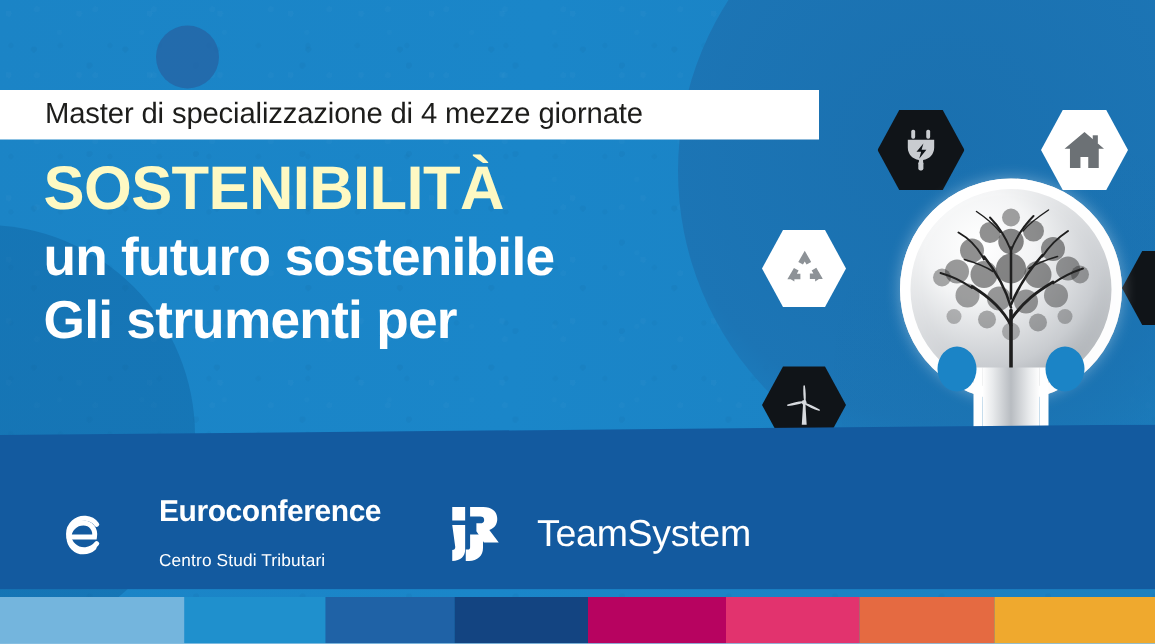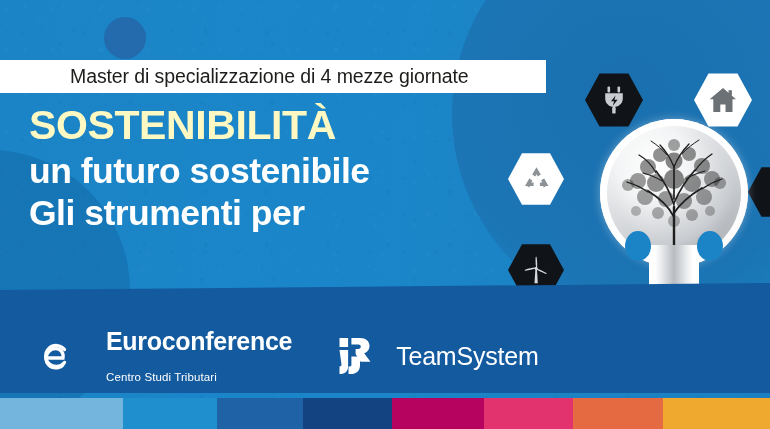--- a/index.html
+++ b/index.html
@@ -83,21 +83,20 @@
   
   .eyebrow {
     position: absolute;
     left: 0;
     top: 60px;
     width: 546px;
     height: 33px;
     background: #ffffff;
     display: flex;
     align-items: center;
-    padding-left: 40px;
   }
   .eyebrow-text {
     margin-left: 30px;
     color: #1d1d1b;
     font-size: 19.5px;
     font-weight: 400;
     letter-spacing: -.1px;
     white-space: nowrap;
   }
 
@@ -248,21 +247,21 @@
     display: flex;
     align-items: center;
     gap: 10px;
   }
   .ec-mark { width: 54px; height: 34px; flex: none; }
   .ec-mark svg { display: block; }
   .ec-words { line-height: 1; }
   .ec-name {
     display: block;
     color: #ffffff;
-    font-size: 25px;
+    font-size: 20px;
     font-weight: 700;
     letter-spacing: -.3px;
   }
   .ec-tag {
     display: block;
     color: #ffffff;
     font-size: 11.5px;
     font-weight: 400;
     letter-spacing: .1px;
     margin-top: 18px;

